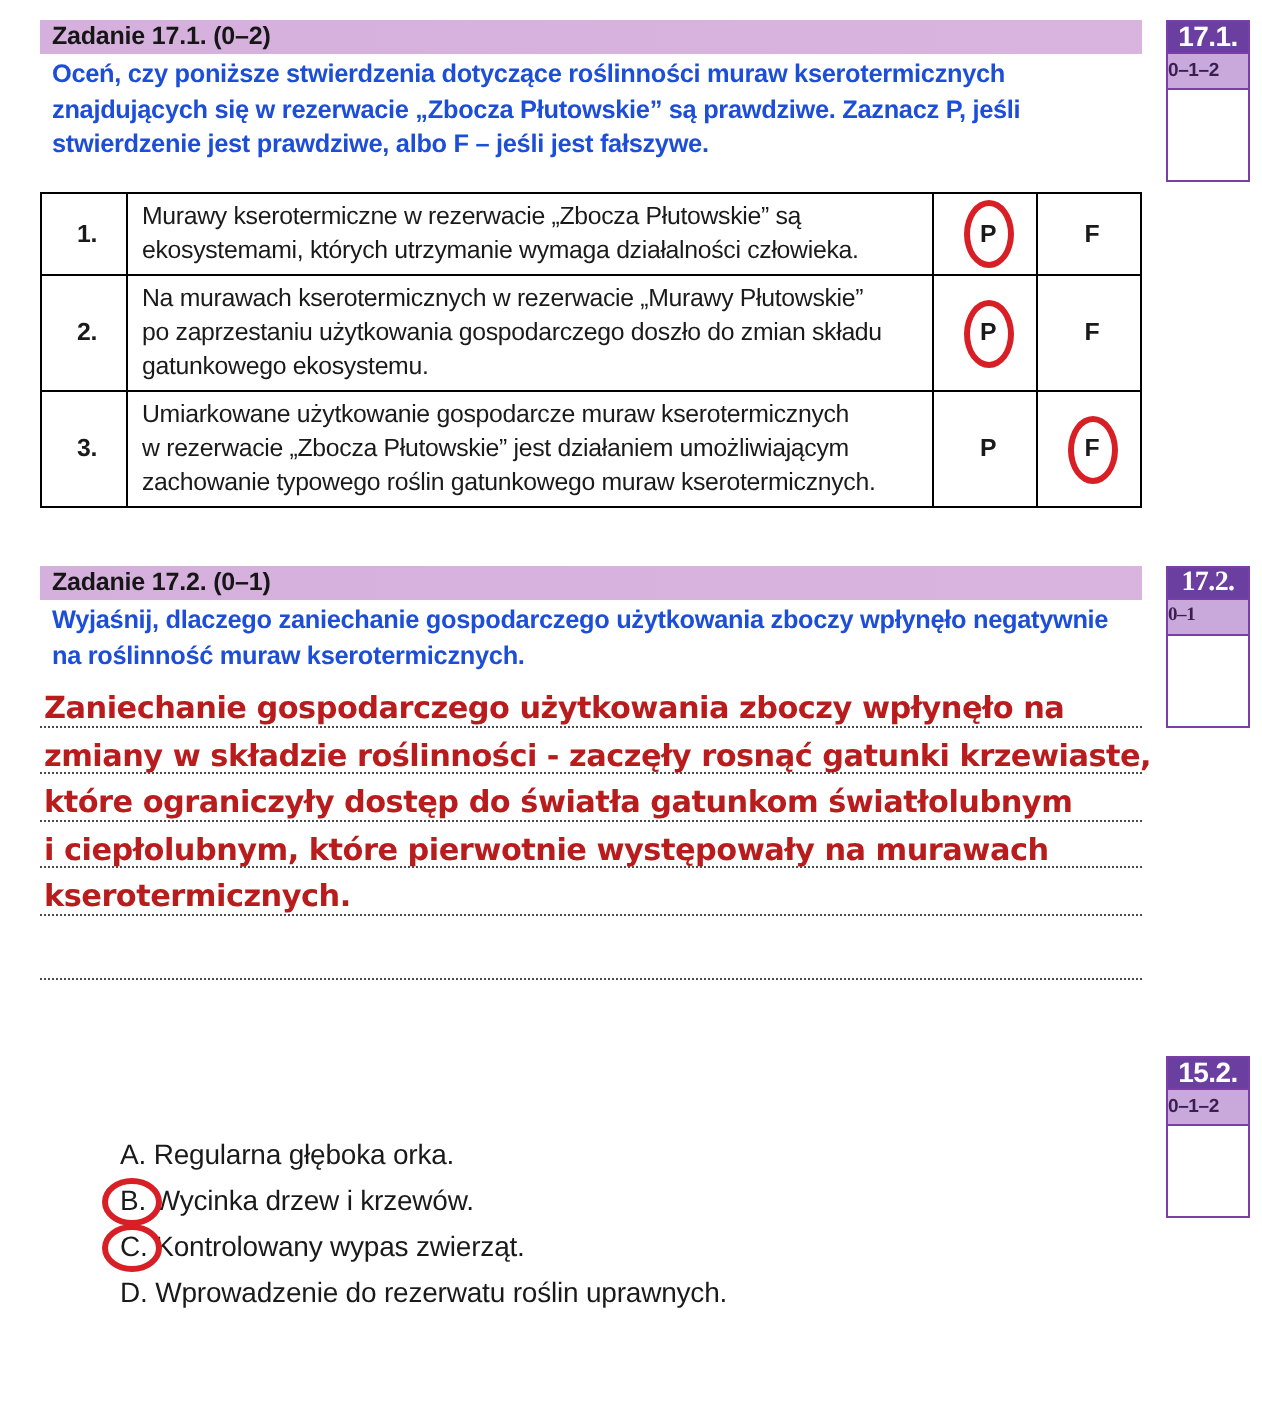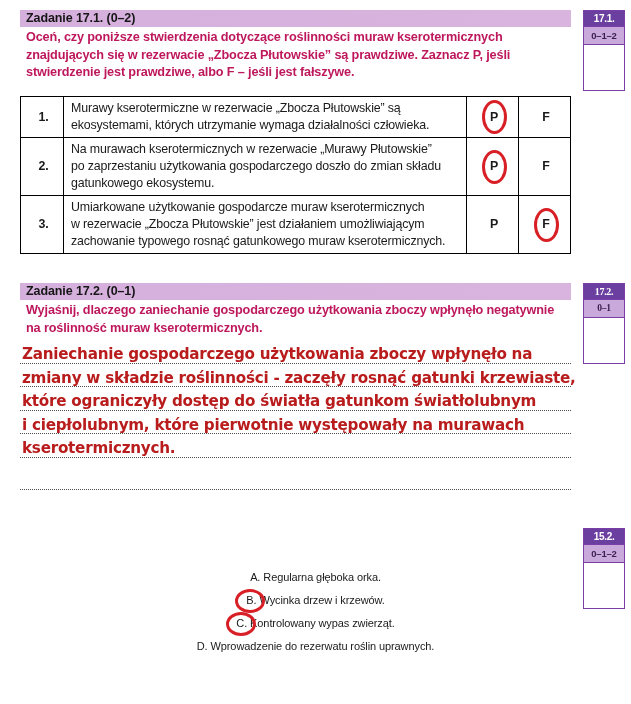--- a/index.html
+++ b/index.html
@@ -43,48 +43,48 @@
     color: #161616;
     letter-spacing: -0.1px;
     box-sizing: border-box;
   }
 
   .task-body {
     font-size: 12.7px;
     line-height: 17.5px;
     padding: 2px 0 0 6px;
     font-weight: bold;
-    color: #be185d;
+    color: #1d4ed8;
     letter-spacing: -0.15px;
   }
 
   
   .scorebox {
     position: absolute;
     width: 42px;
     border: 1px solid #7a3fa6;
     box-sizing: border-box;
     background: #ffffff;
   }
   .sb-head {
     background: #6b3fa0;
     color: #ffffff;
-    font-size: 10px;
+    font-size: 14px;
     font-weight: bold;
     text-align: center;
     height: 15px;
     line-height: 15px;
     letter-spacing: -0.3px;
   }
   .sb-range {
     background: #c9a9db;
     color: #3a1e52;
     font-size: 9.5px;
     font-weight: bold;
-    text-align: center;
+    text-align: left;
     height: 17px;
     line-height: 17px;
     border-top: 1px solid #7a3fa6;
     border-bottom: 1px solid #7a3fa6;
     letter-spacing: -0.2px;
   }
   .sb-blank {
     background: #ffffff;
     height: 45px;
   }
@@ -170,26 +170,25 @@
 
   
   .opt-list {
     position: absolute;
     left: 20px;
     width: 551px;
   }
   .opt-row {
     position: relative;
     height: 23px;
-    font-size: 11px;
+    font-size: 14px;
     line-height: 23px;
     padding-left: 40px;
     letter-spacing: -0.1px;
     white-space: nowrap;
-    text-align: center;
   }
   .opt-letter {
     position: relative;
     display: inline-block;
   }
   .opt-letter.marked::after {
     content: "";
     position: absolute;
     left: 50%;
     top: 50%;
@@ -241,21 +240,21 @@
           </td>
           <td class="tf-opt">
             <span class="opt-wrap"><span>F</span></span>
           </td>
         </tr>
         <tr>
           <td class="tf-num">3.</td>
           <td class="tf-text">
             <span class="tf-line">Umiarkowane użytkowanie gospodarcze muraw kserotermicznych</span>
             <span class="tf-line">w rezerwacie „Zbocza Płutowskie” jest działaniem umożliwiającym</span>
-            <span class="tf-line">zachowanie typowego rosnąć gatunkowego muraw kserotermicznych.</span>
+            <span class="tf-line">zachowanie typowego roślin gatunkowego muraw kserotermicznych.</span>
           </td>
           <td class="tf-opt">
             <span class="opt-wrap"><span>P</span></span>
           </td>
           <td class="tf-opt">
             <span class="opt-wrap circled"><span>F</span></span>
           </td>
         </tr>
       </tbody>
     </table>

